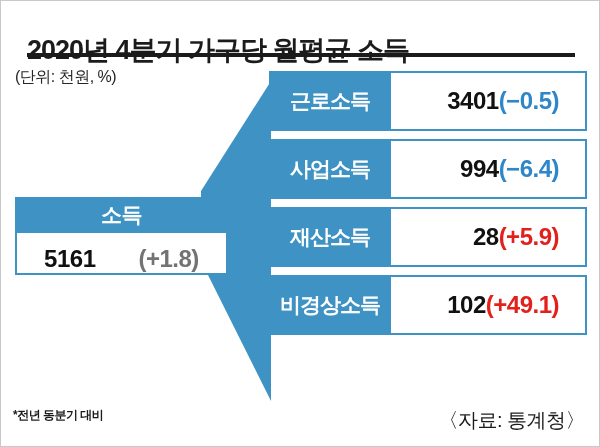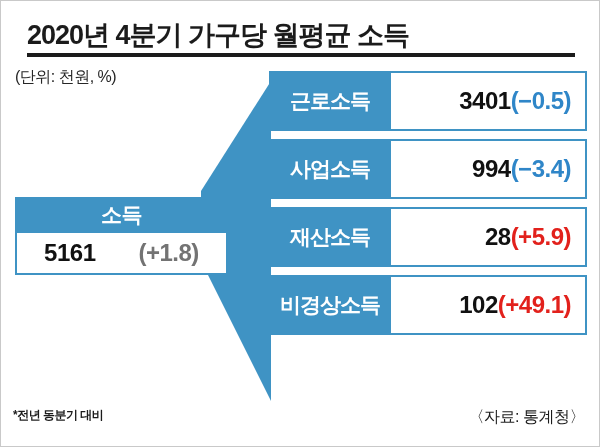--- a/index.html
+++ b/index.html
@@ -12,21 +12,21 @@
   }
   .frame{
     position:absolute;left:0;top:0;width:600px;height:447px;
     box-sizing:border-box;
     border:1px solid #c9c9c9;
     background:#fff;
   }
 
   
   .title{
-    position:absolute;left:26px;top:16px;
+    position:absolute;left:26px;top:31px;
     font-size:27px;font-weight:bold;color:#1b1b1b;
     letter-spacing:-1px;white-space:nowrap;
   }
   .title-rule{
     position:absolute;left:26px;top:52px;width:548px;height:4px;
     background:#1b1b1b;
   }
 
   
   .unit{
@@ -35,39 +35,39 @@
   }
 
   
   .foot-left{
     position:absolute;left:12px;top:406px;
     font-size:12px;font-weight:bold;color:#1b1b1b;letter-spacing:-0.5px;
     white-space:nowrap;
   }
   .foot-right{
     position:absolute;right:14px;top:406px;
-    font-size:16px;color:#1b1b1b;letter-spacing:-0.5px;white-space:nowrap;
+    font-size:20px;color:#1b1b1b;letter-spacing:-0.5px;white-space:nowrap;
   }
 
   
   .connector{position:absolute;left:200px;top:80px;width:70px;height:320px;}
 
   
   .node-total{
     position:absolute;left:14px;top:196px;width:213px;
   }
   .node-total .hdr{
     height:36px;background:#3f93c4;
     display:flex;align-items:center;justify-content:center;
     color:#ffffff;font-size:21px;font-weight:bold;letter-spacing:-0.5px;
   }
   .node-total .val{
     height:42px;background:#ffffff;border:2px solid #3f93c4;border-top:none;
     box-sizing:border-box;
-    display:flex;align-items:center;justify-content:center;
+    display:flex;align-items:flex-end;justify-content:center;
     font-size:24px;font-weight:bold;color:#111;letter-spacing:-0.5px;
   }
   .node-total .val .delta{color:#737373;margin-left:43px;}
 
   
   .rows{position:absolute;left:268px;top:70px;width:318px;}
   .row{
     display:flex;height:60px;margin-bottom:8px;
     box-sizing:border-box;
   }
@@ -75,21 +75,21 @@
     width:122px;background:#3f93c4;color:#fff;
     display:flex;align-items:center;justify-content:center;
     font-size:21px;font-weight:bold;letter-spacing:-1px;
     box-sizing:border-box;
     text-align:right;
   }
   .row .num{
     flex:1;background:#fff;border:2px solid #3f93c4;border-left:none;
     box-sizing:border-box;
     display:flex;align-items:center;justify-content:flex-end;
-    padding-right:14px;
+    padding-right:26px;
     font-size:24px;font-weight:bold;color:#111;letter-spacing:-0.5px;
   }
   .row .num .delta-up{color:#e2211c;}
   .row .num .delta-down{color:#2f86c8;}
 </style>
 </head>
 <body>
 
 <div class="frame">
 
@@ -117,21 +117,21 @@
       <div class="num">
         <span>3401</span>
           <span class="delta-down">(−0.5)</span>
       </div>
     </div>
 
     <div class="row">
       <div class="lbl">사업소득</div>
       <div class="num">
         <span>994</span>
-          <span class="delta-down">(−3.4)</span>
+          <span class="delta-down">(−6.4)</span>
       </div>
     </div>
 
     <div class="row">
       <div class="lbl">재산소득</div>
       <div class="num">
         <span>28</span>
           <span class="delta-up">(+5.9)</span>
       </div>
     </div>

